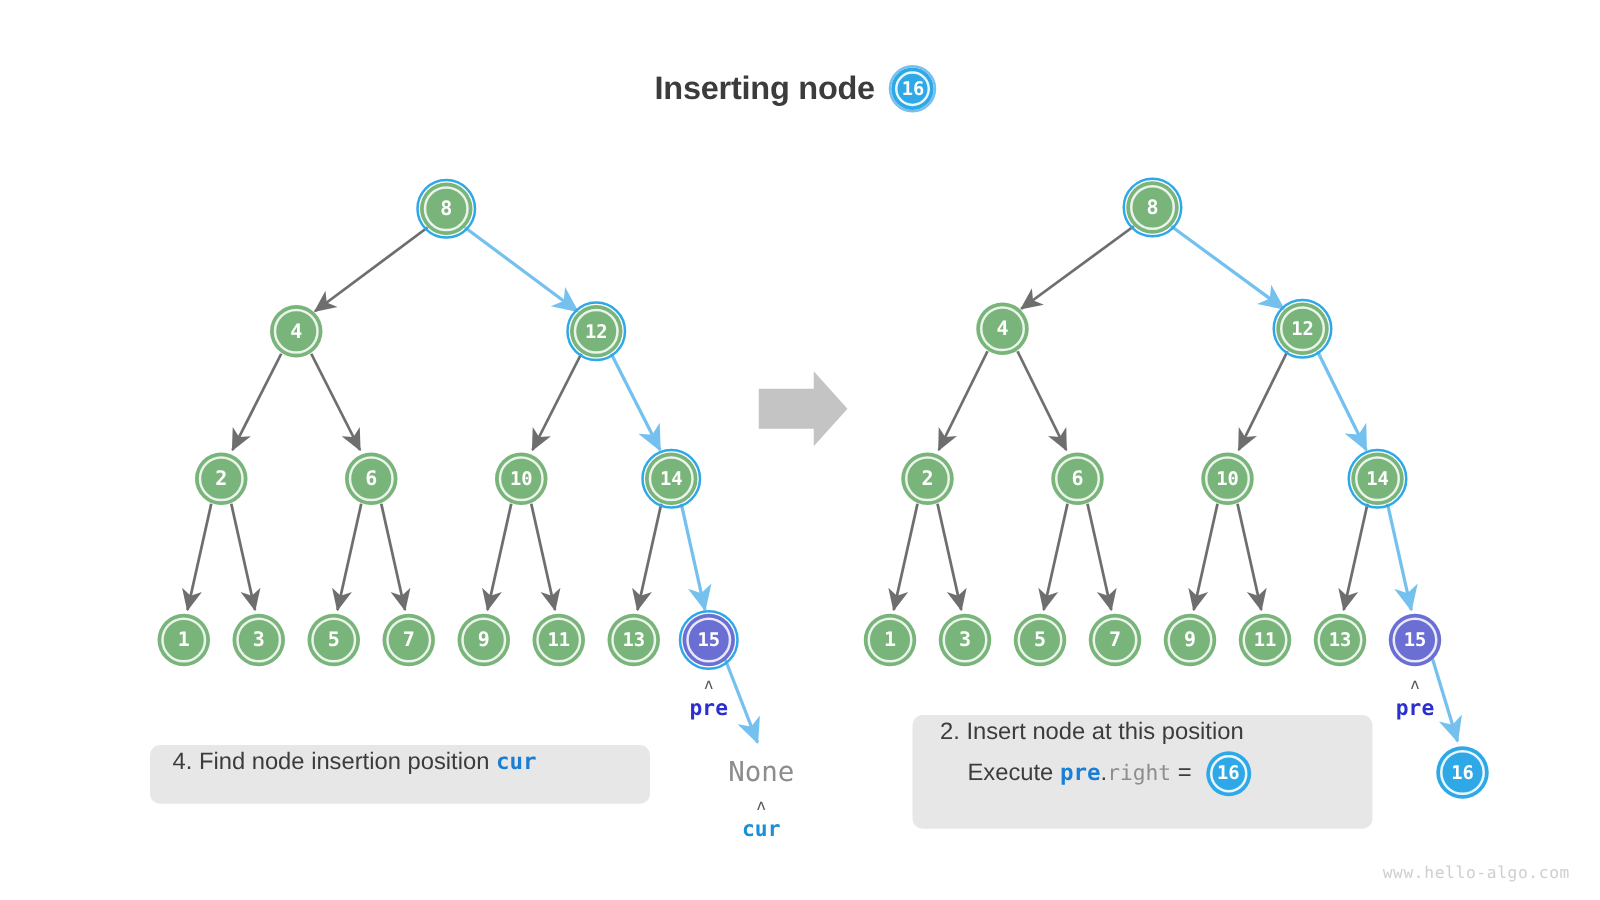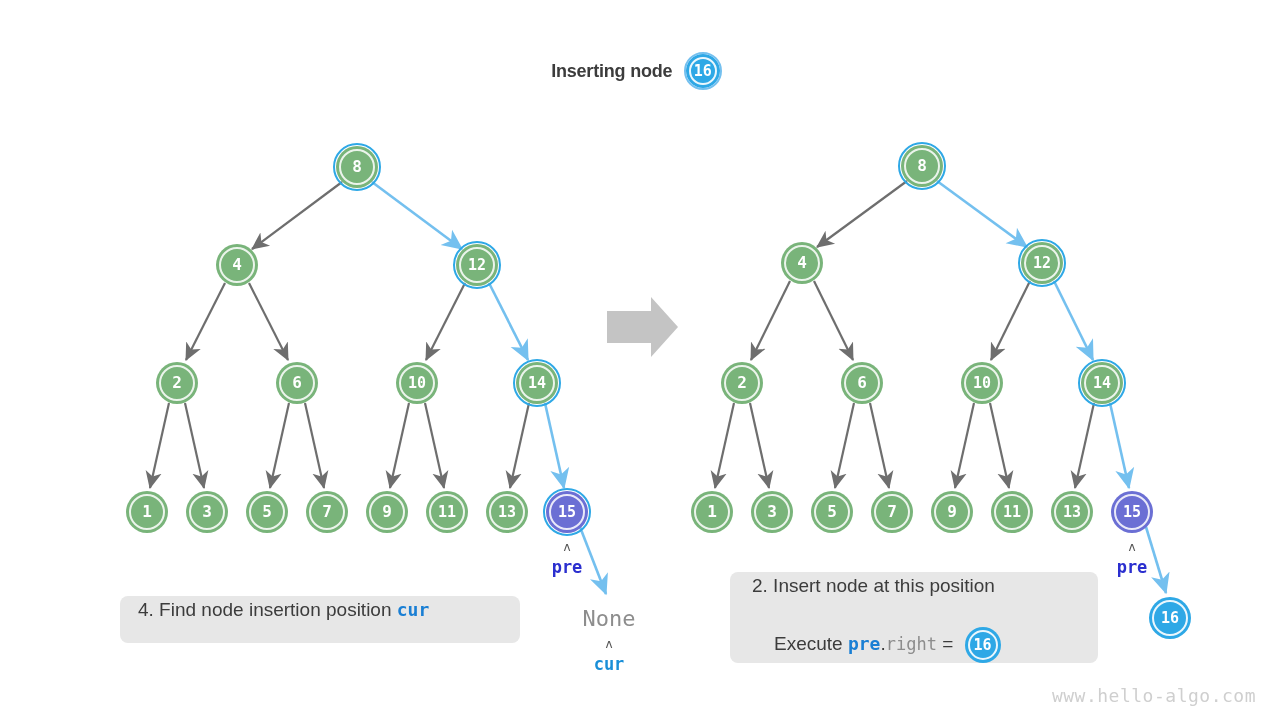--- a/index.html
+++ b/index.html
@@ -26,21 +26,21 @@
   
   .title-row {
     position: absolute;
     left: 0;
     top: 52px;
     width: 1280px;
     text-align: center;
     white-space: nowrap;
   }
   .title-text {
-    font-size: 18px;
+    font-size: 26px;
     font-weight: bold;
     color: #3c3c3c;
     vertical-align: middle;
     letter-spacing: -0.2px;
   }
   .title-badge {
     display: inline-block;
     vertical-align: middle;
     position: relative;
     width: 38px;
@@ -105,21 +105,21 @@
   }
 
   
   .caption-box {
     position: absolute;
     background: #e7e7e7;
     border-radius: 8px;
     box-sizing: border-box;
     display: flex;
     flex-direction: column;
-    justify-content: space-between;
+    justify-content: flex-start;
   }
   .caption-line {
     font-size: 19px;
     color: #3c3c3c;
     white-space: nowrap;
     line-height: 1.5;
   }
   .cap-code-blue {
     color: #1a7fd4;
     font-weight: bold;
@@ -169,21 +169,21 @@
     color: #555555;
     user-select: none;
   }
 
   
   .watermark {
     position: absolute;
     right: 24px;
     bottom: 14px;
     font-family: "DejaVu Sans Mono", monospace;
-    font-size: 18px;
+    font-size: 13px;
     color: #cfcfcf;
     letter-spacing: 0.5px;
     user-select: none;
   }
 </style>
 </head>
 <body>
 
 <div id="canvas">
 

